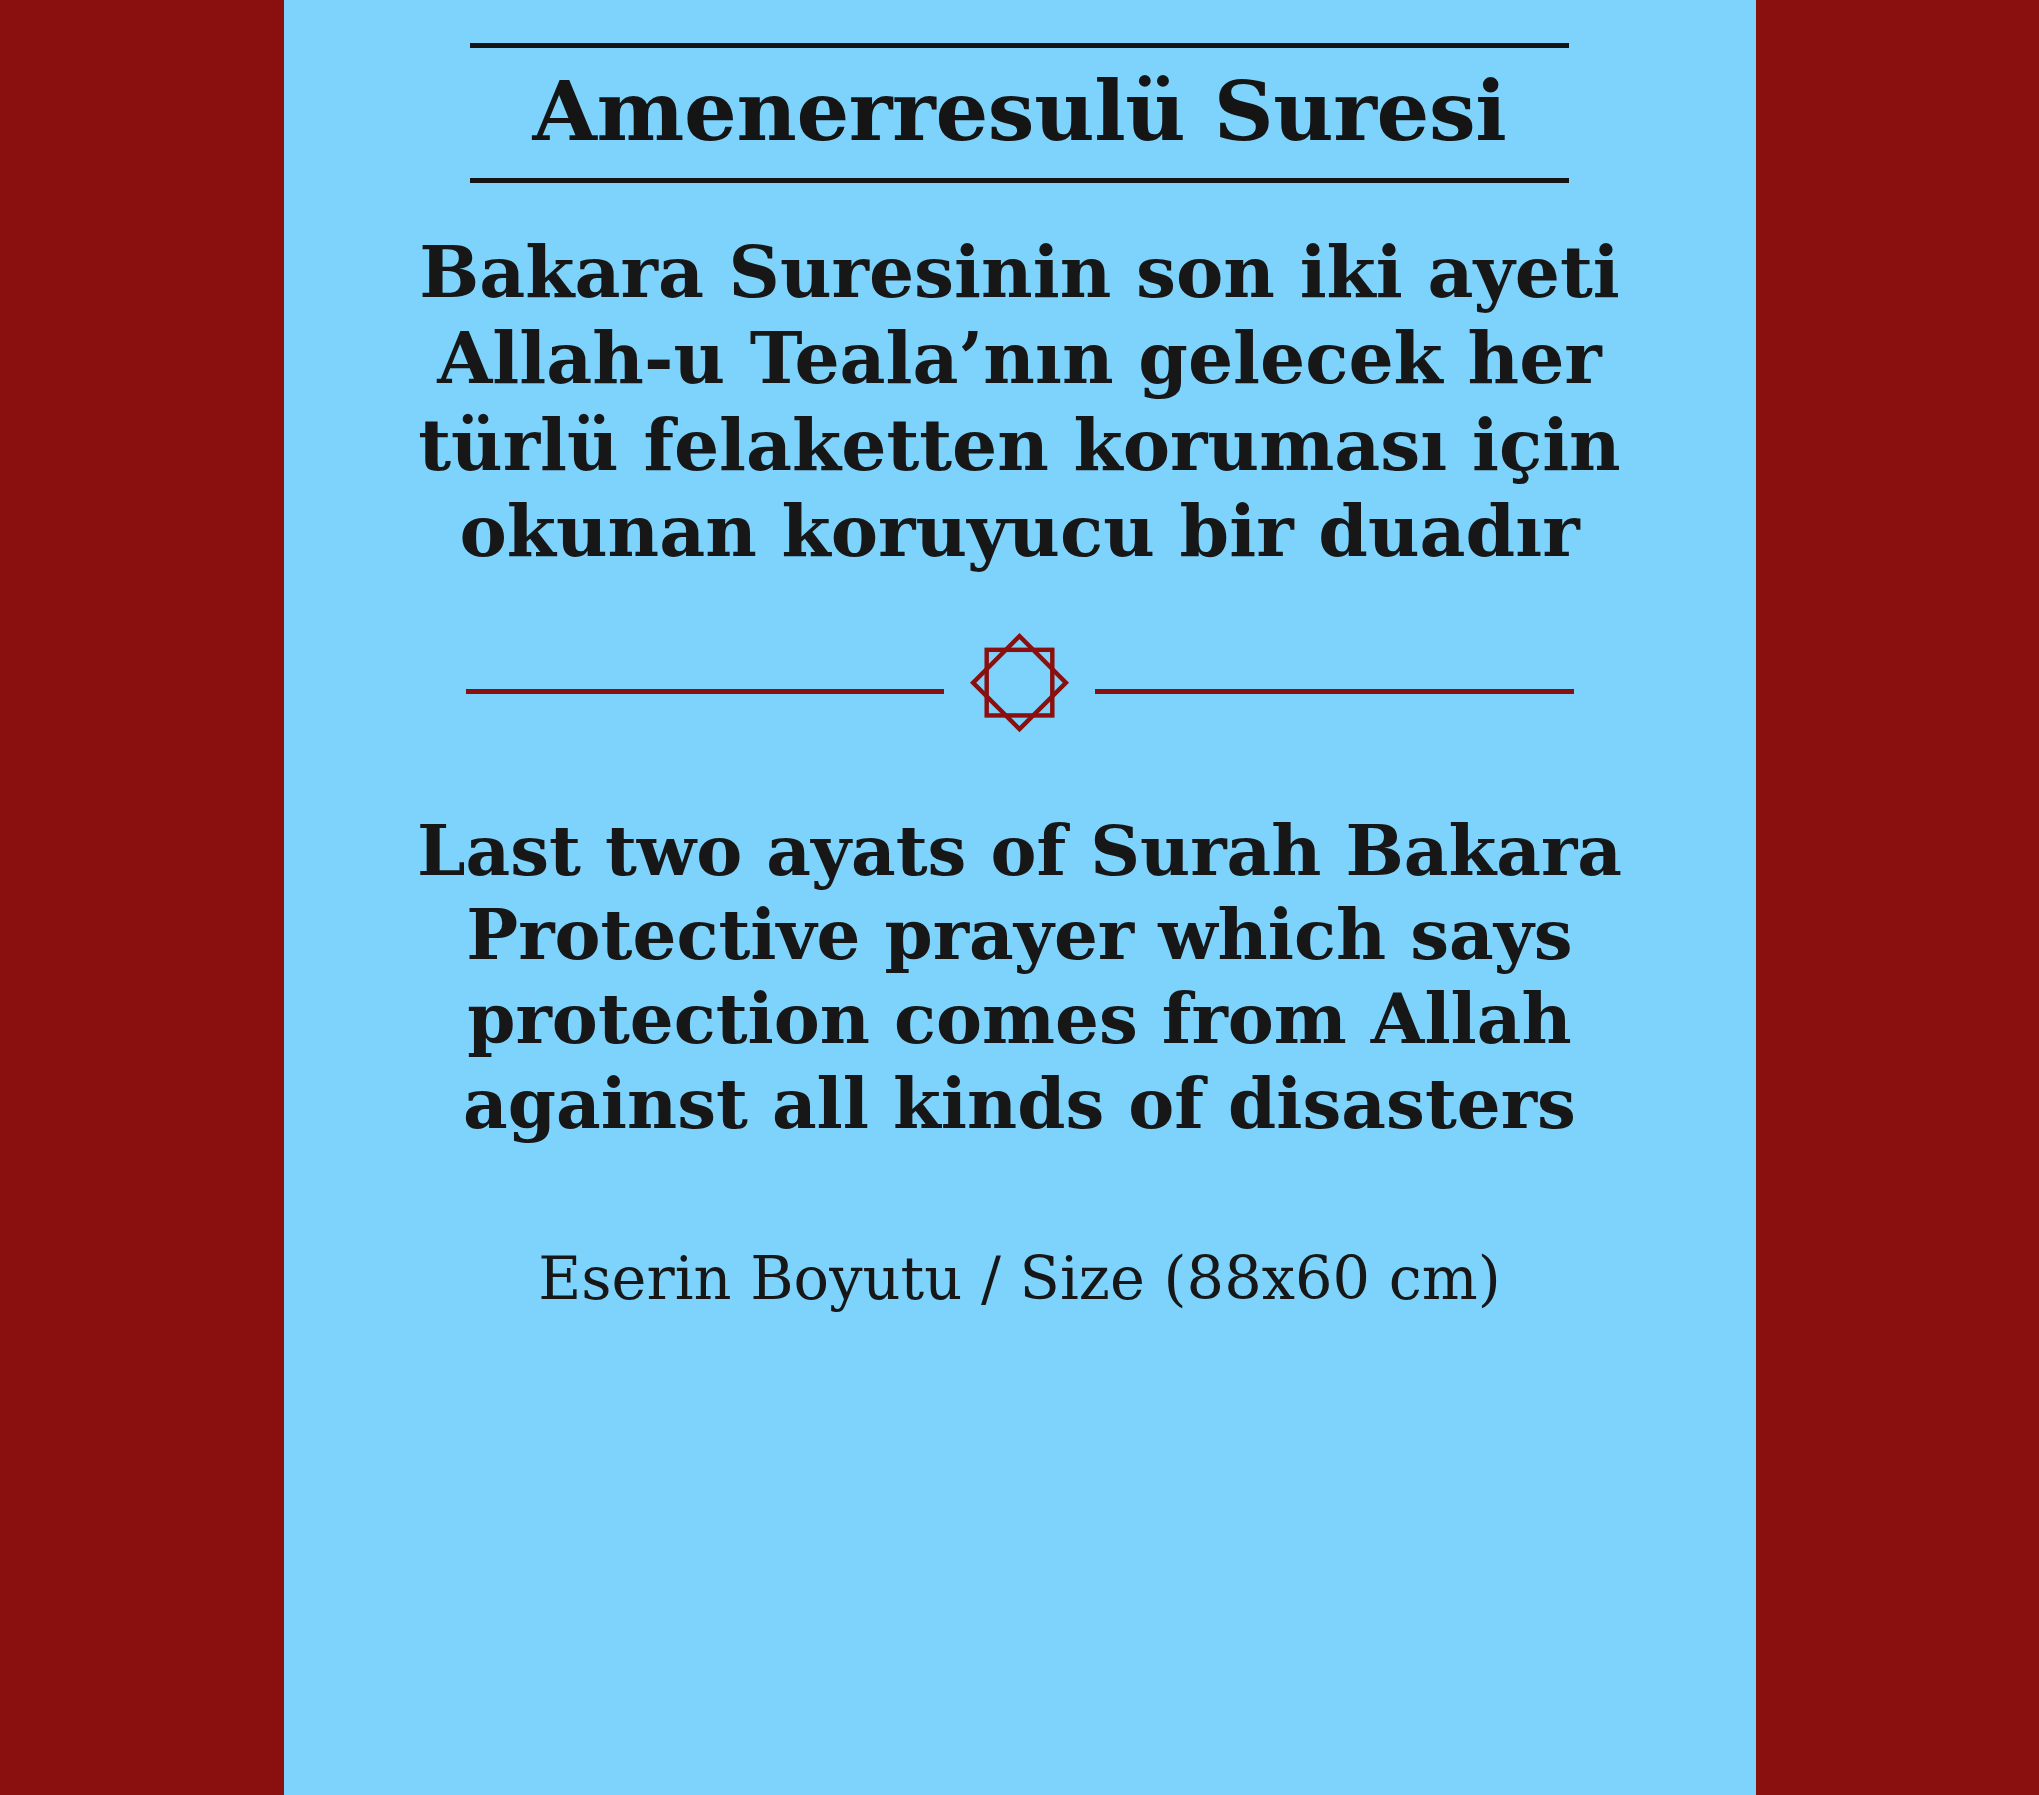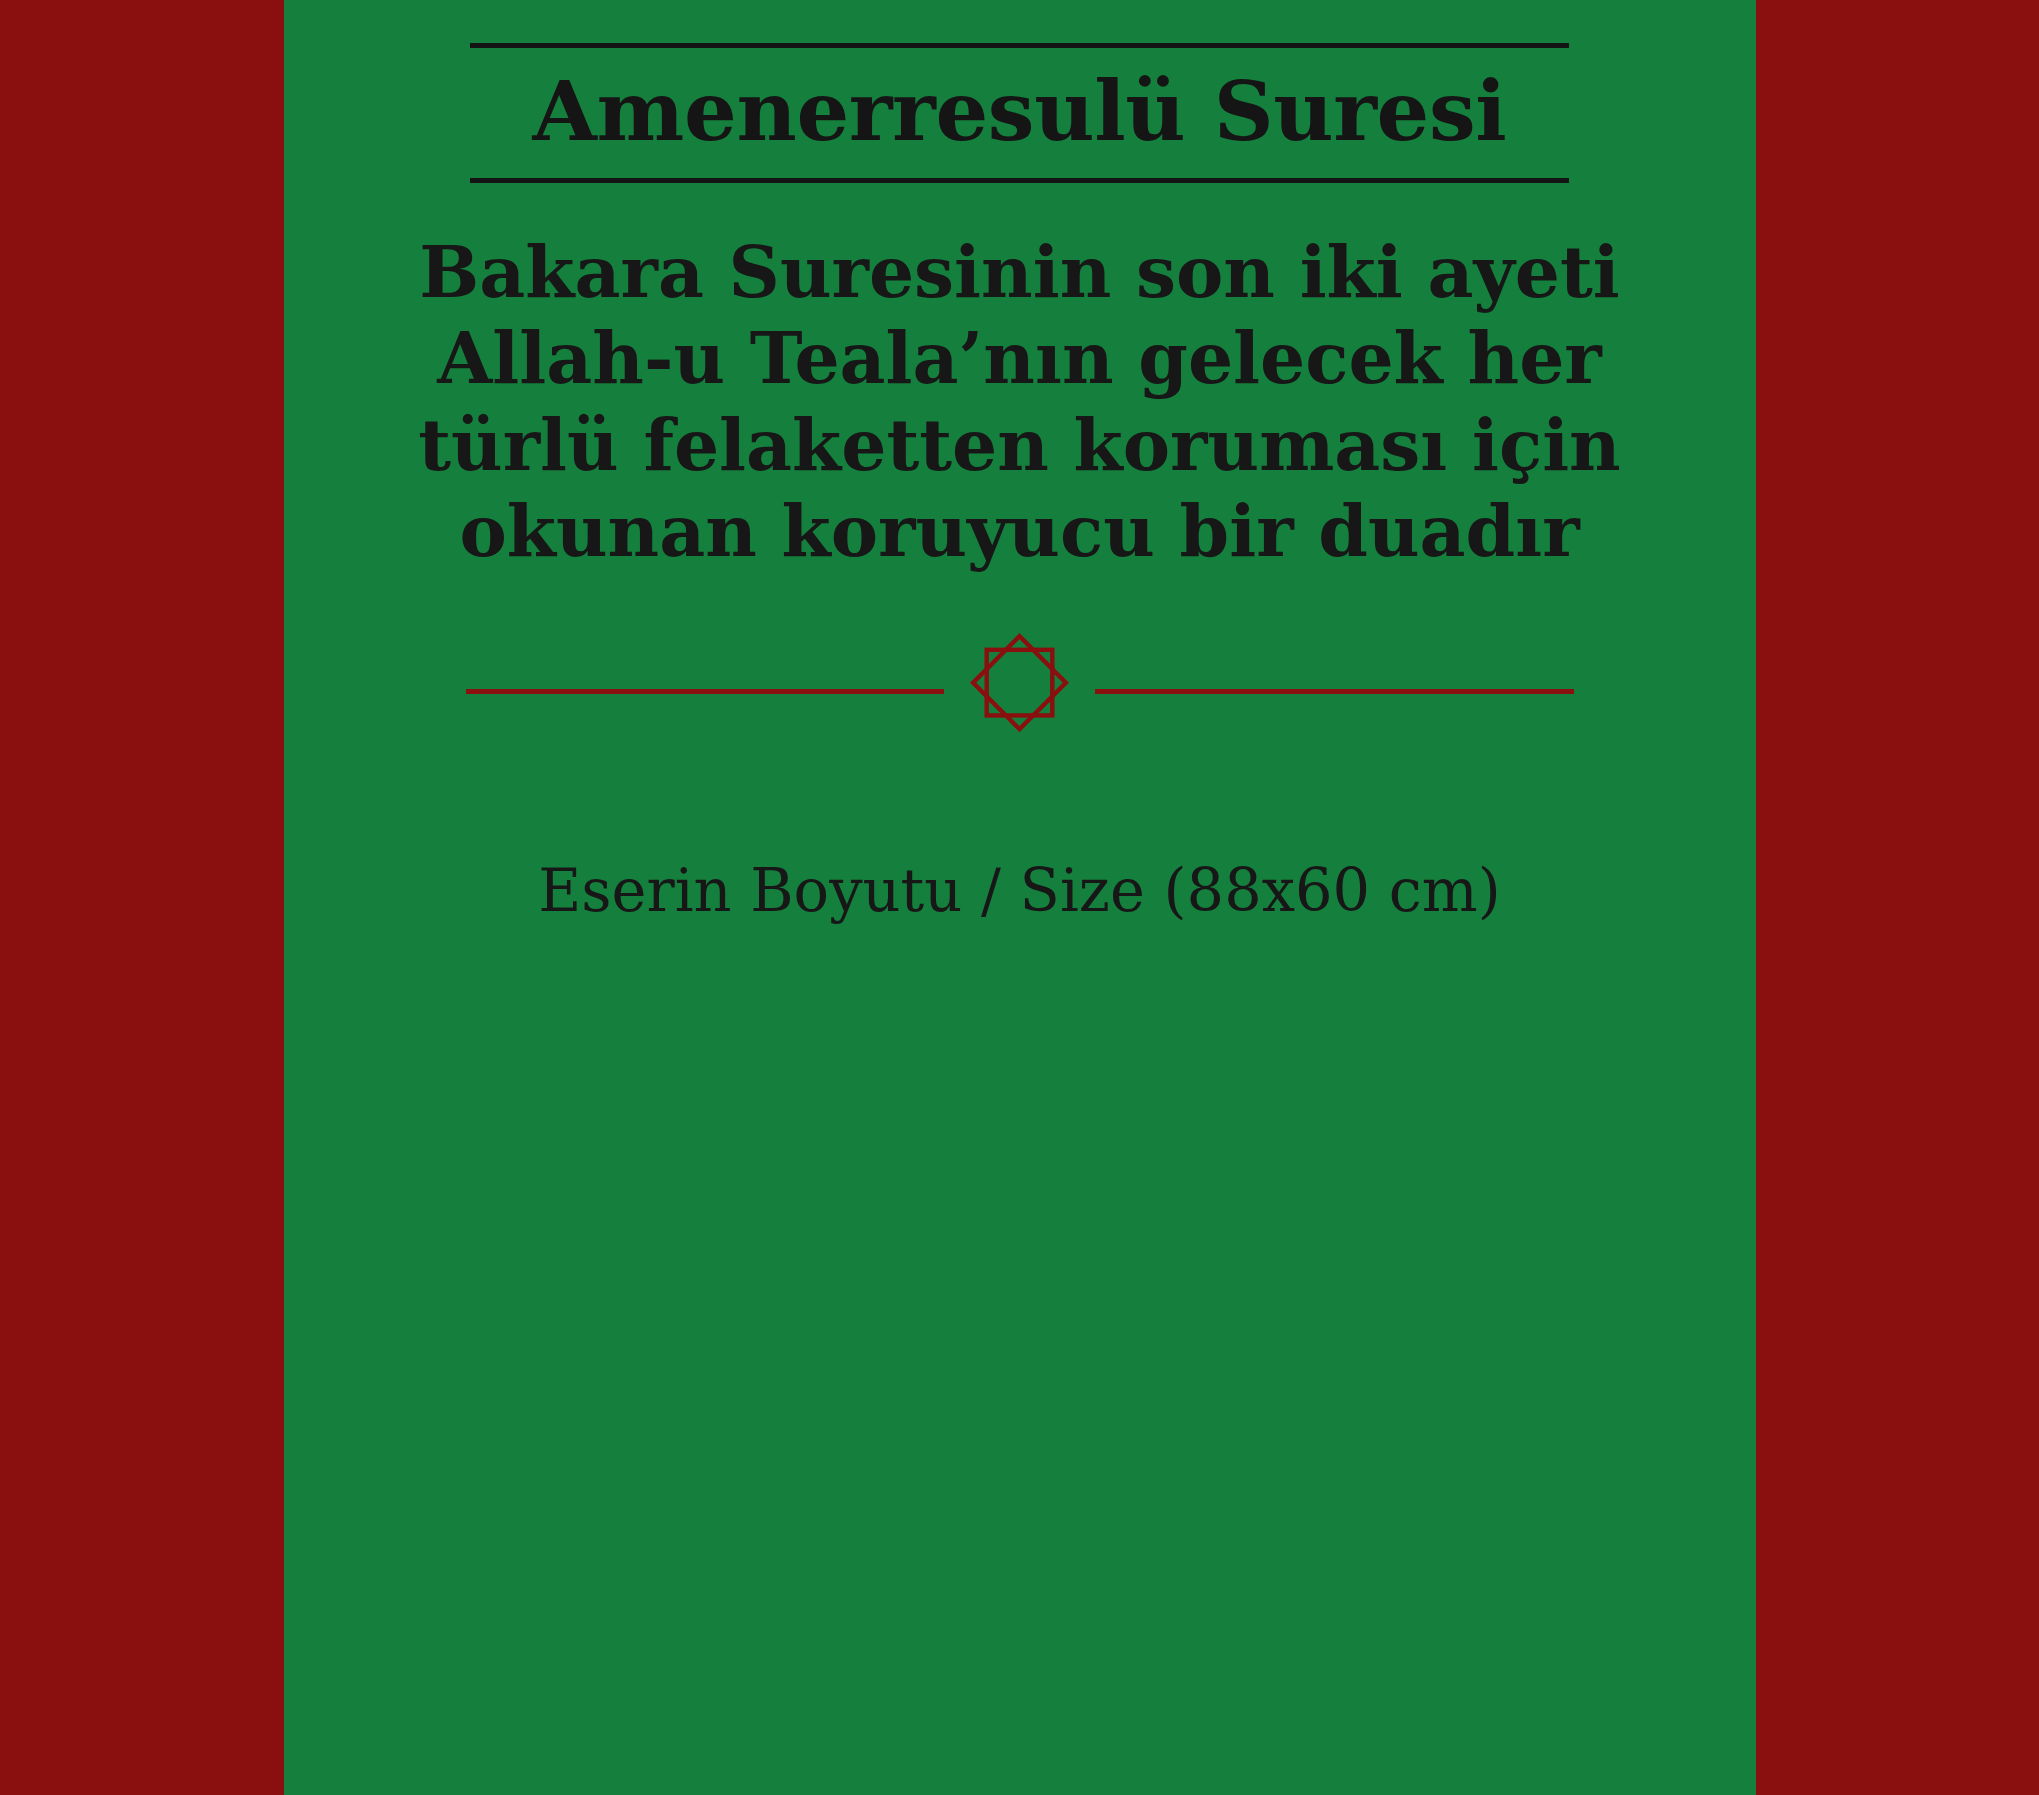--- a/index.html
+++ b/index.html
@@ -17,21 +17,21 @@
     position: relative;
     width: 2039px;
     height: 1795px;
     background: #8a0f0f;
     display: flex;
     justify-content: center;
   }
   .card {
     width: 1472px;
     height: 1795px;
-    background: #15803d;
+    background: #7dd3fc;
     display: flex;
     flex-direction: column;
     align-items: center;
     box-sizing: border-box;
     padding: 0 106px;
   }
   .title-block {
     width: 1099px;
     margin-top: 43px;
     border-top: 5.3px solid #141414;
@@ -110,18 +110,19 @@
         <svg width="151" height="133" viewBox="0 0 170 150" xmlns="http://www.w3.org/2000/svg">
           <g fill="none" stroke="#8a0f0f" stroke-width="5">
             <rect x="48" y="28" width="74" height="74" transform="rotate(0 85 65)"></rect>
             <rect x="48" y="28" width="74" height="74" transform="rotate(45 85 65)"></rect>
           </g>
         </svg>
       </div>
       <div class="rule"></div>
     </div>
 
+    <div class="para para-en">Last two ayats of Surah Bakara Protective prayer which says protection comes from Allah against all kinds of disasters</div>
 
     <div class="size-note">Eserin Boyutu / Size (88x60 cm)</div>
 
   </div>
 </div>
 
 
 </body></html>

